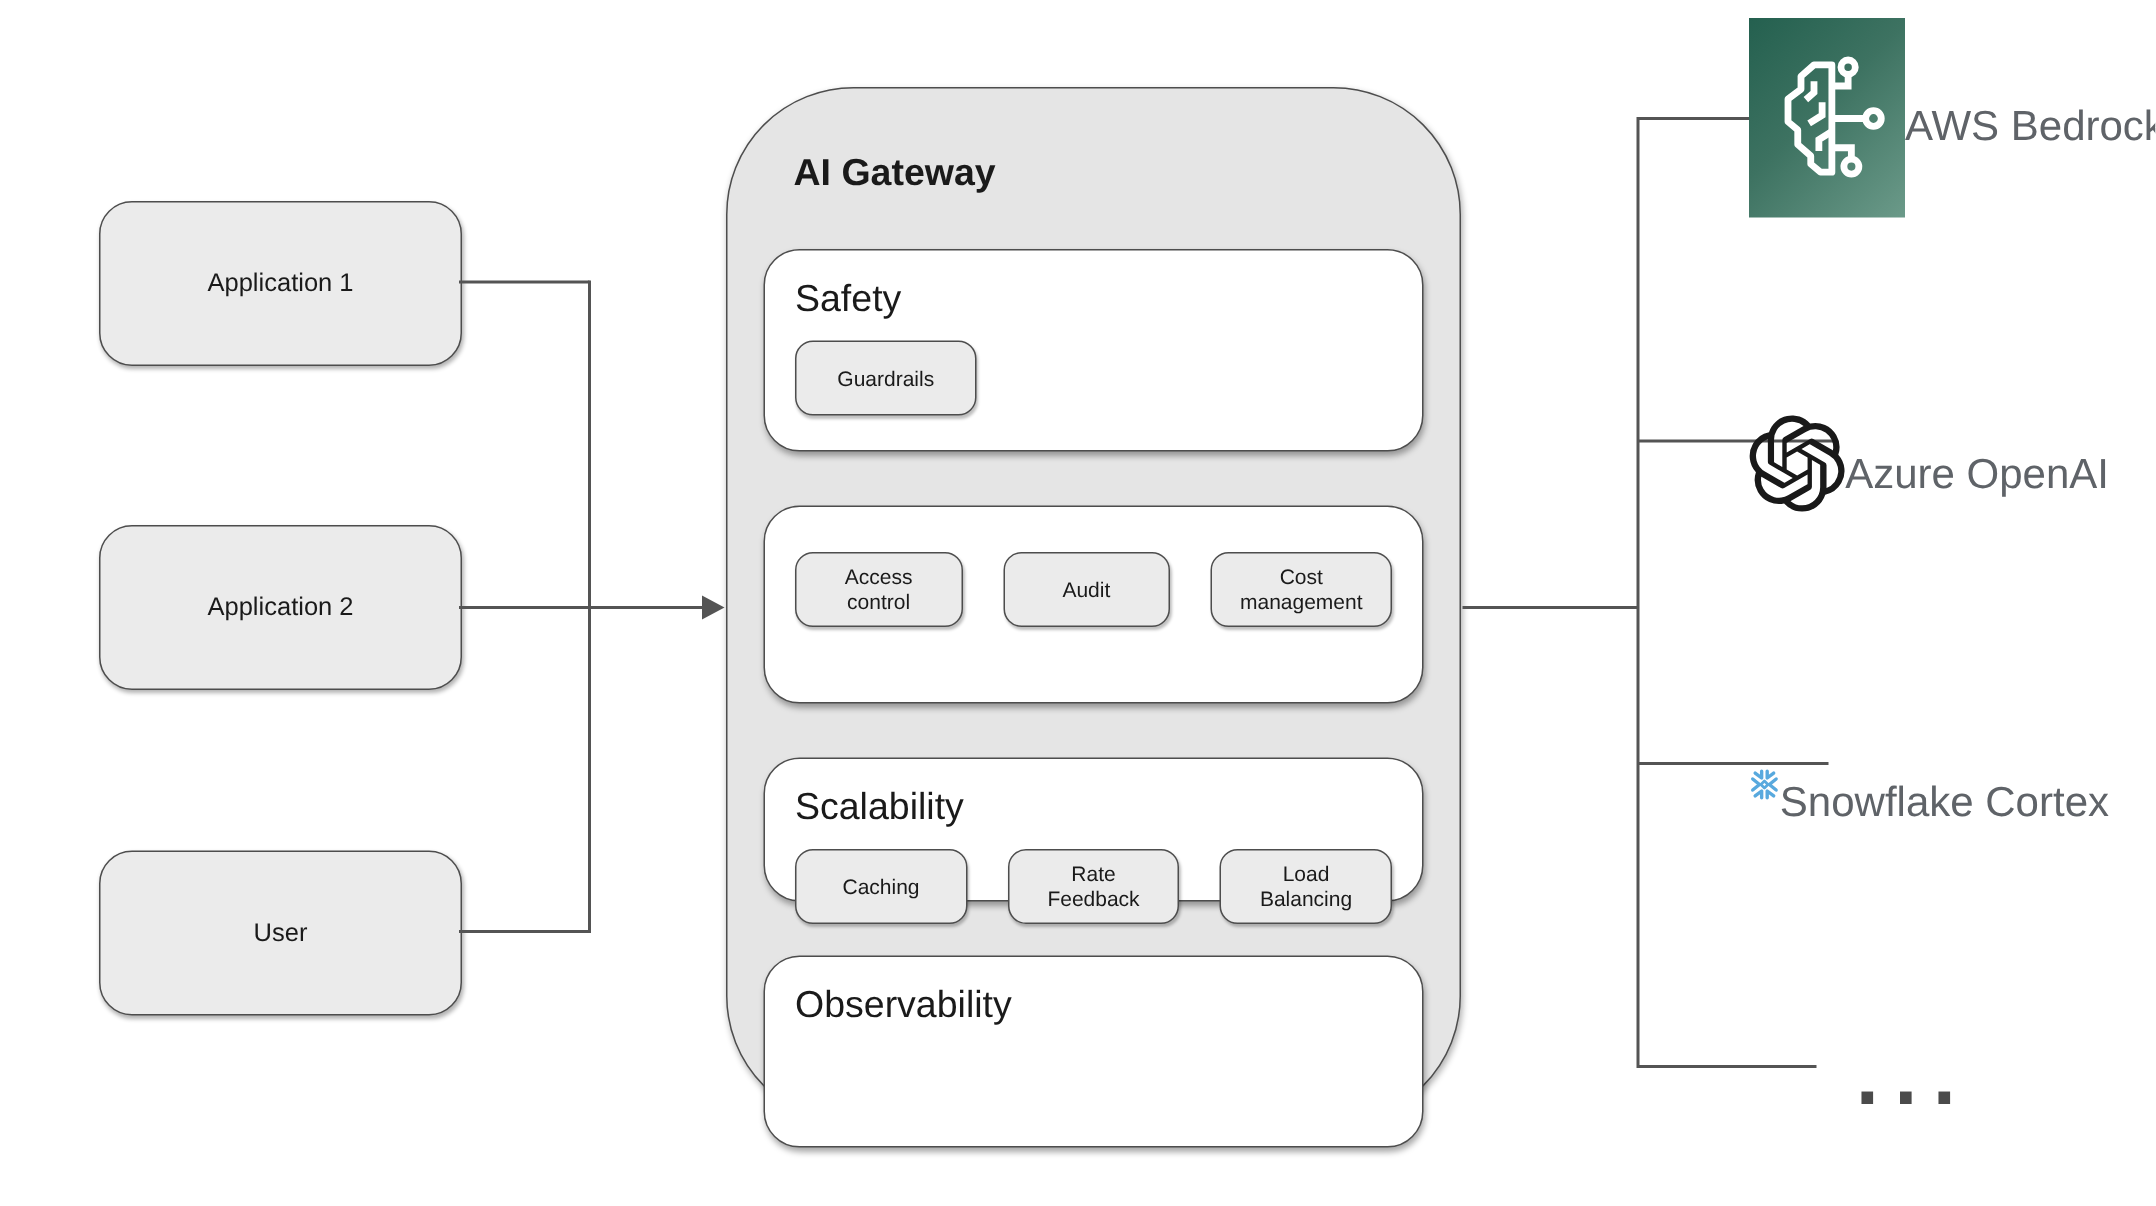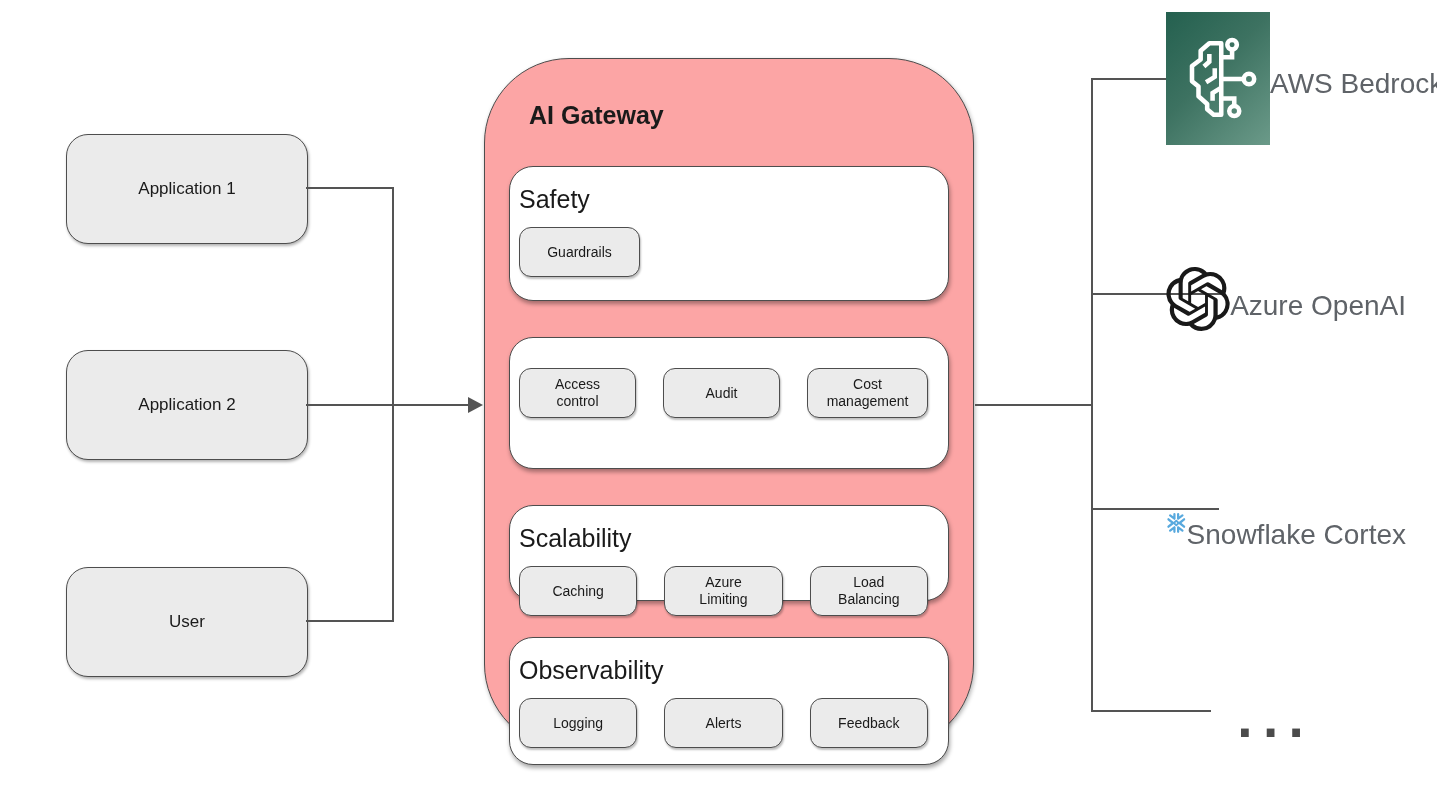--- a/index.html
+++ b/index.html
@@ -23,28 +23,28 @@
   .w2{width:2px;}
   .arrowhead{
     position:absolute;width:0;height:0;
     border-top:8px solid transparent;border-bottom:8px solid transparent;
     border-left:15px solid #545454;
   }
 
   
   .gateway{
     position:absolute;left:484px;top:58px;width:490px;height:691px;
-    background:#fca5a5;border:1.5px solid #4d4d4d;border-radius:85px;
+    background:#e5e5e5;border:1.5px solid #4d4d4d;border-radius:85px;
     box-sizing:border-box;box-shadow:1px 2px 4px rgba(0,0,0,0.30);
   }
   .gw-title{margin:42px 0 16px 44px;font-size:25px;font-weight:bold;line-height:29px;}
   .gw-sections{margin:0 24px;}
   .section{
     background:#ffffff;border:1.5px solid #4d4d4d;border-radius:24px;
-    box-sizing:border-box;margin-bottom:17px;padding:17px 20px 0 9px;
+    box-sizing:border-box;margin-bottom:17px;padding:17px 20px 0 20px;
     box-shadow:1px 3px 4px rgba(0,0,0,0.35);
     margin-top:36px;
   }
   .section.s1{height:135px;}
   .section.s2{height:132px;}
   .section.s3{height:96px;}
   .section.s4{height:128px;}
   .section-title{font-size:25px;line-height:30px;}
   .chip-row{display:flex;gap:27px;margin-top:13px;}
   .chip{
@@ -55,21 +55,21 @@
     box-shadow:1px 2px 2px rgba(0,0,0,0.25);
   }
 
   
   .provider{
     position:absolute;left:1166px;width:240px;
     display:flex;flex-direction:row;align-items:center;
   }
   .provider-label{font-size:28px;color:#5f6368;white-space:nowrap;}
   .p-aws{top:12px;}
-  .p-azure{top:245px;}
+  .p-azure{top:255px;}
   .p-snow{top:467px;}
   .bedrock-tile{
     width:133px;height:133px;
     background:linear-gradient(135deg,#24604f 0%,#3d7261 45%,#6b9a89 100%);
     display:flex;align-items:center;justify-content:center;
   }
   .p-aws .provider-label{margin-top:10px;}
   .p-azure .provider-label{margin-top:13px;}
   .p-snow .provider-label{margin-top:23px;}
   .ellipsis{
@@ -116,32 +116,27 @@
           <div class="chip">Access control</div>
           <div class="chip">Audit</div>
           <div class="chip">Cost management</div>
         </div>
       </div>
 
       <div class="section s3">
         <div class="section-title">Scalability</div>
         <div class="chip-row">
           <div class="chip">Caching</div>
-          <div class="chip">Azure Limiting</div>
+          <div class="chip">Rate Feedback</div>
           <div class="chip">Load Balancing</div>
         </div>
       </div>
 
       <div class="section s4">
         <div class="section-title">Observability</div>
-        <div class="chip-row">
-          <div class="chip">Logging</div>
-          <div class="chip">Alerts</div>
-          <div class="chip">Feedback</div>
-        </div>
       </div>
 
     </div>
   </div>
 
   <div class="line h2" style="left:975px;top:404px;width:117px;"></div>
   <div class="line w2" style="left:1091px;top:78px;height:634px;"></div>
   <div class="line h2" style="left:1092px;top:78px;width:117px;"></div>
   <div class="line h2" style="left:1092px;top:293px;width:133px;"></div>
   <div class="line h2" style="left:1092px;top:508px;width:127px;"></div>

